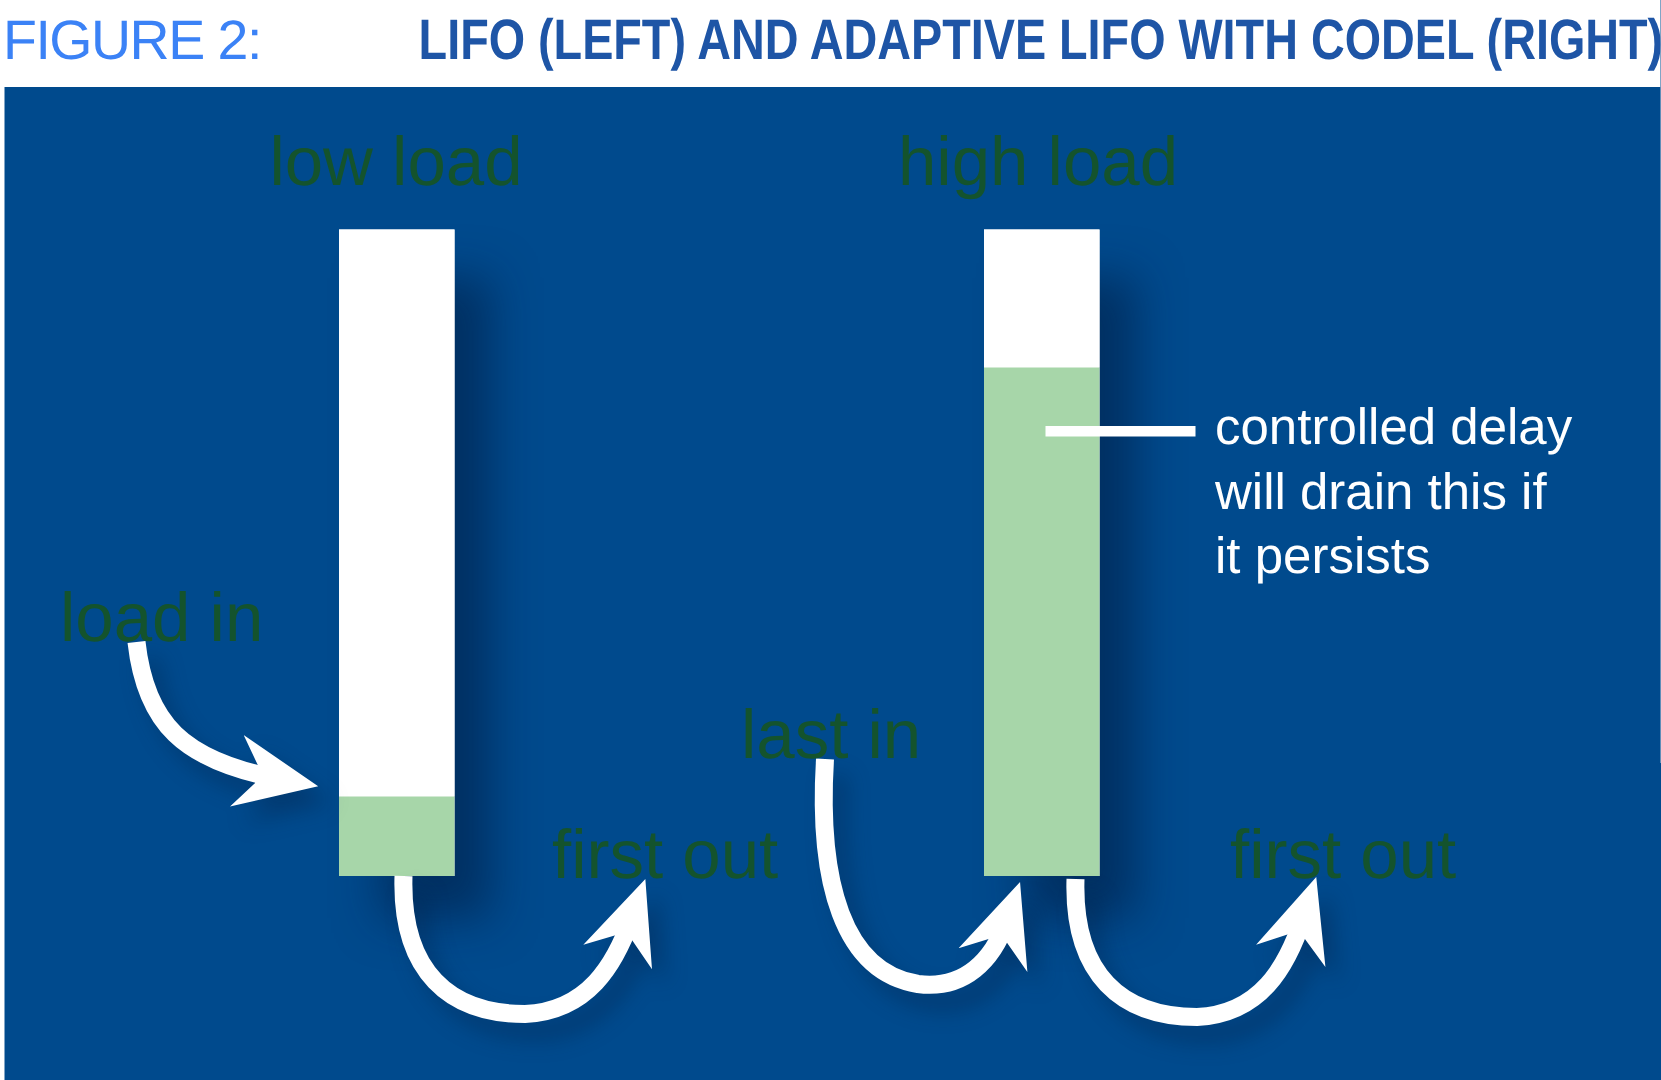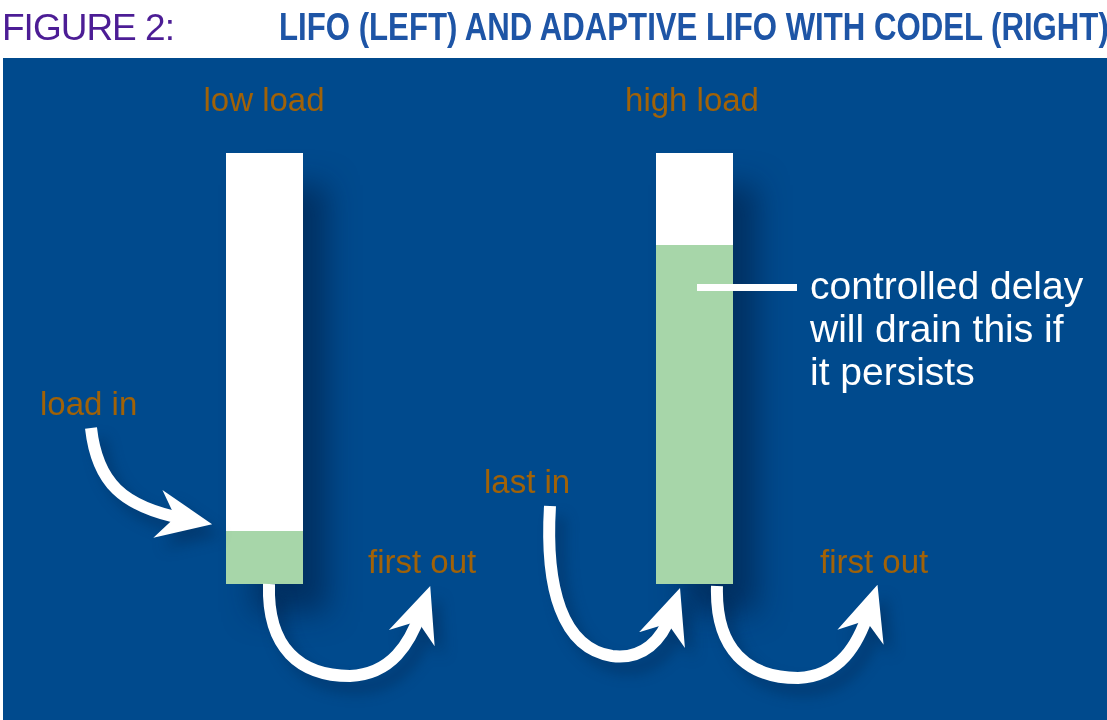--- a/index.html
+++ b/index.html
@@ -7,21 +7,21 @@
     width:1107px;height:720px;position:relative;background:#ffffff;
     font-family:"Liberation Sans","DejaVu Sans",sans-serif;
     overflow:hidden;
   }
   
   .titlebar{
     position:absolute;left:2px;top:6px;width:1105px;height:44px;
     display:flex;align-items:baseline;white-space:nowrap;
   }
   .fig-label{
-    font-size:37px;color:#4c1d95;letter-spacing:-1px;
+    font-size:37px;color:#3b82f6;letter-spacing:-1px;
   }
   .fig-title{
     display:inline-block;margin-left:14px;
     font-size:38px;font-weight:bold;color:#1e55a6;letter-spacing:0px;
     transform:scaleX(0.82);transform-origin:left baseline;
   }
   
   .panel{
     position:absolute;left:3px;top:58px;right:0;bottom:0;
     background:#004a8d;
@@ -33,38 +33,38 @@
     display:flex;flex-direction:column;
   }
   .bar-left {left:226px;top:153px;height:431px;}
   .bar-right{left:656px;top:153px;height:431px;}
   .bar .white-part{flex:1 1 auto;background:#ffffff;}
   .bar .green-part{flex:0 0 auto;background:#a7d6a9;}
   .bar-left  .green-part{height:53px;}
   .bar-right .green-part{height:339px;}
   
   .lbl{
-    position:absolute;color:#a16207;font-size:33px;line-height:1.1;
+    position:absolute;color:#14532d;font-size:46px;line-height:1.1;
     white-space:nowrap;
   }
   .load-lbl{transform:translateX(-50%);}
   .low-load {left:264px;top:82px;}
   .high-load{left:692px;top:82px;text-align:right;}
   .first-in {left:40px;top:386px;}
-  .last-in  {left:484px;top:464px;}
+  .last-in  {left:494px;top:464px;}
   .first-out-left {left:368px;top:544px;}
   .first-out-right{left:820px;top:544px;}
   
   .callout-line{
     position:absolute;left:697px;top:284px;width:100px;height:7px;
     background:#ffffff;
   }
   .callout-text{
     position:absolute;left:810px;top:264px;color:#ffffff;
-    font-size:39px;line-height:43px;white-space:pre-line;
+    font-size:34px;line-height:43px;white-space:pre-line;
   }
   
   svg.arrows{position:absolute;left:0;top:0;width:1107px;height:720px;pointer-events:none;}
   svg.arrows path.flow{
     fill:none;stroke:#ffffff;stroke-width:12;stroke-linecap:butt;
     filter:drop-shadow(9px 11px 7px rgba(2,28,64,0.35));
   }
 </style>
 </head>
 <body>

